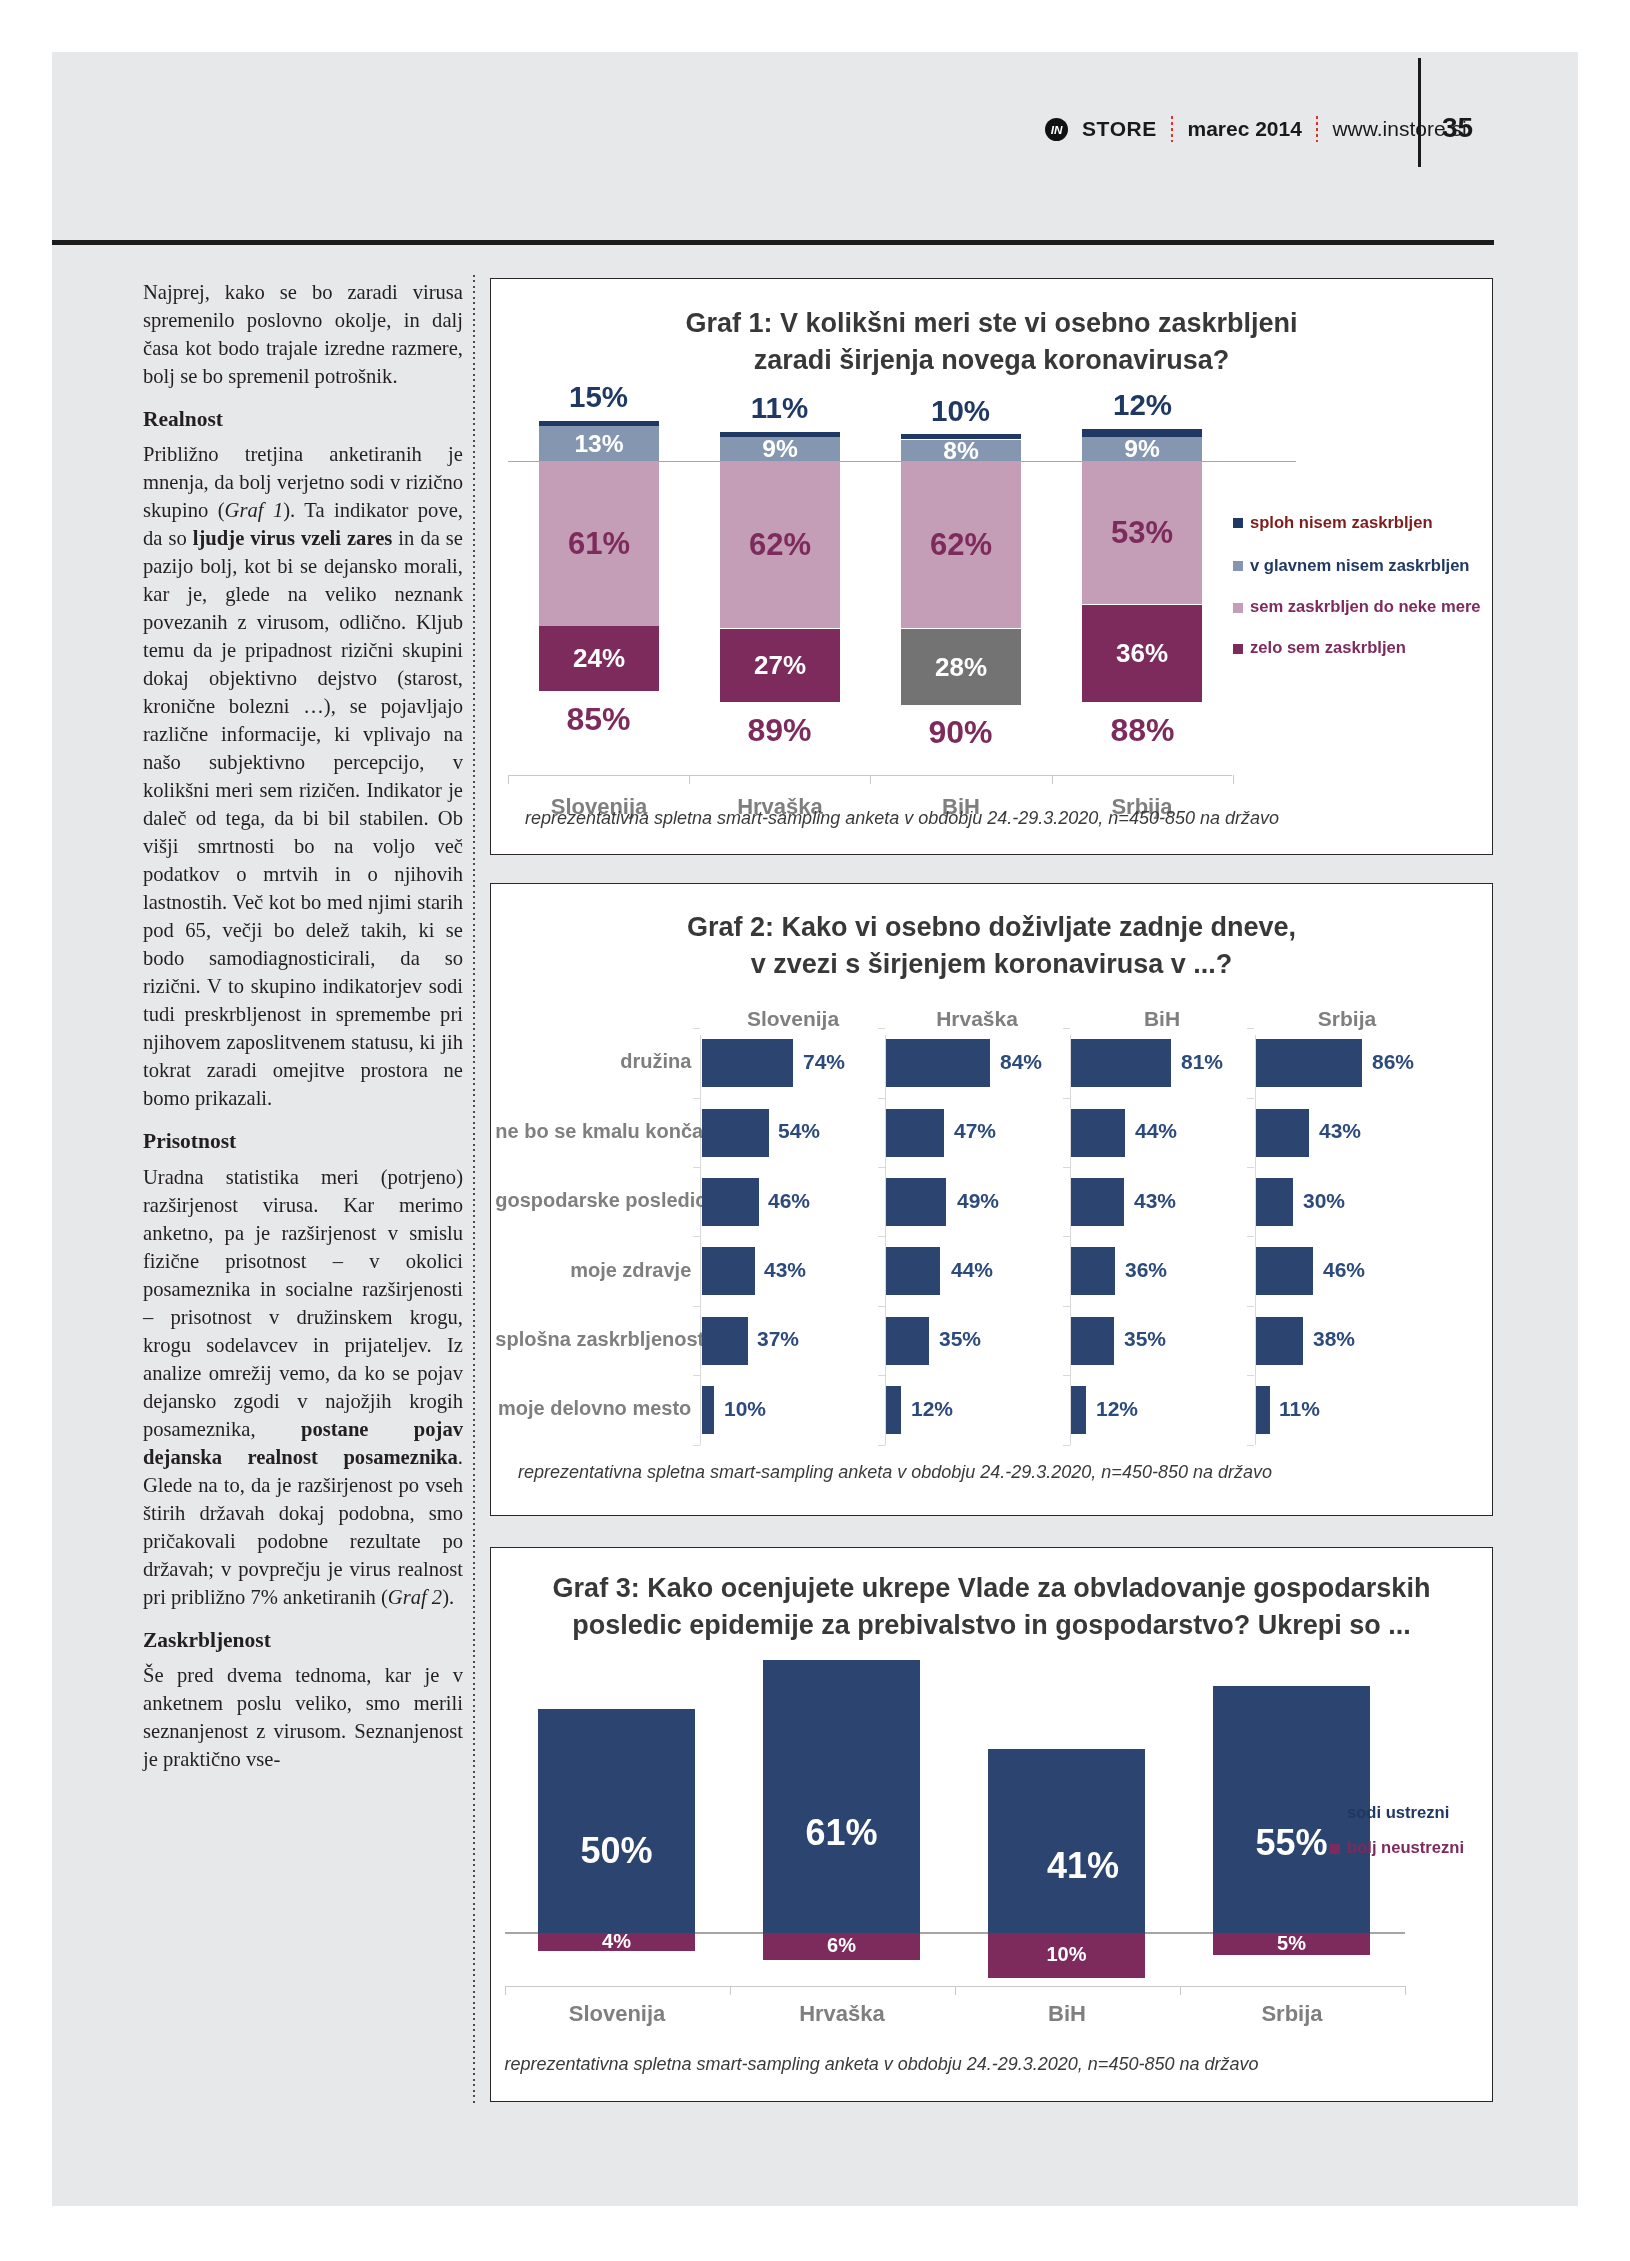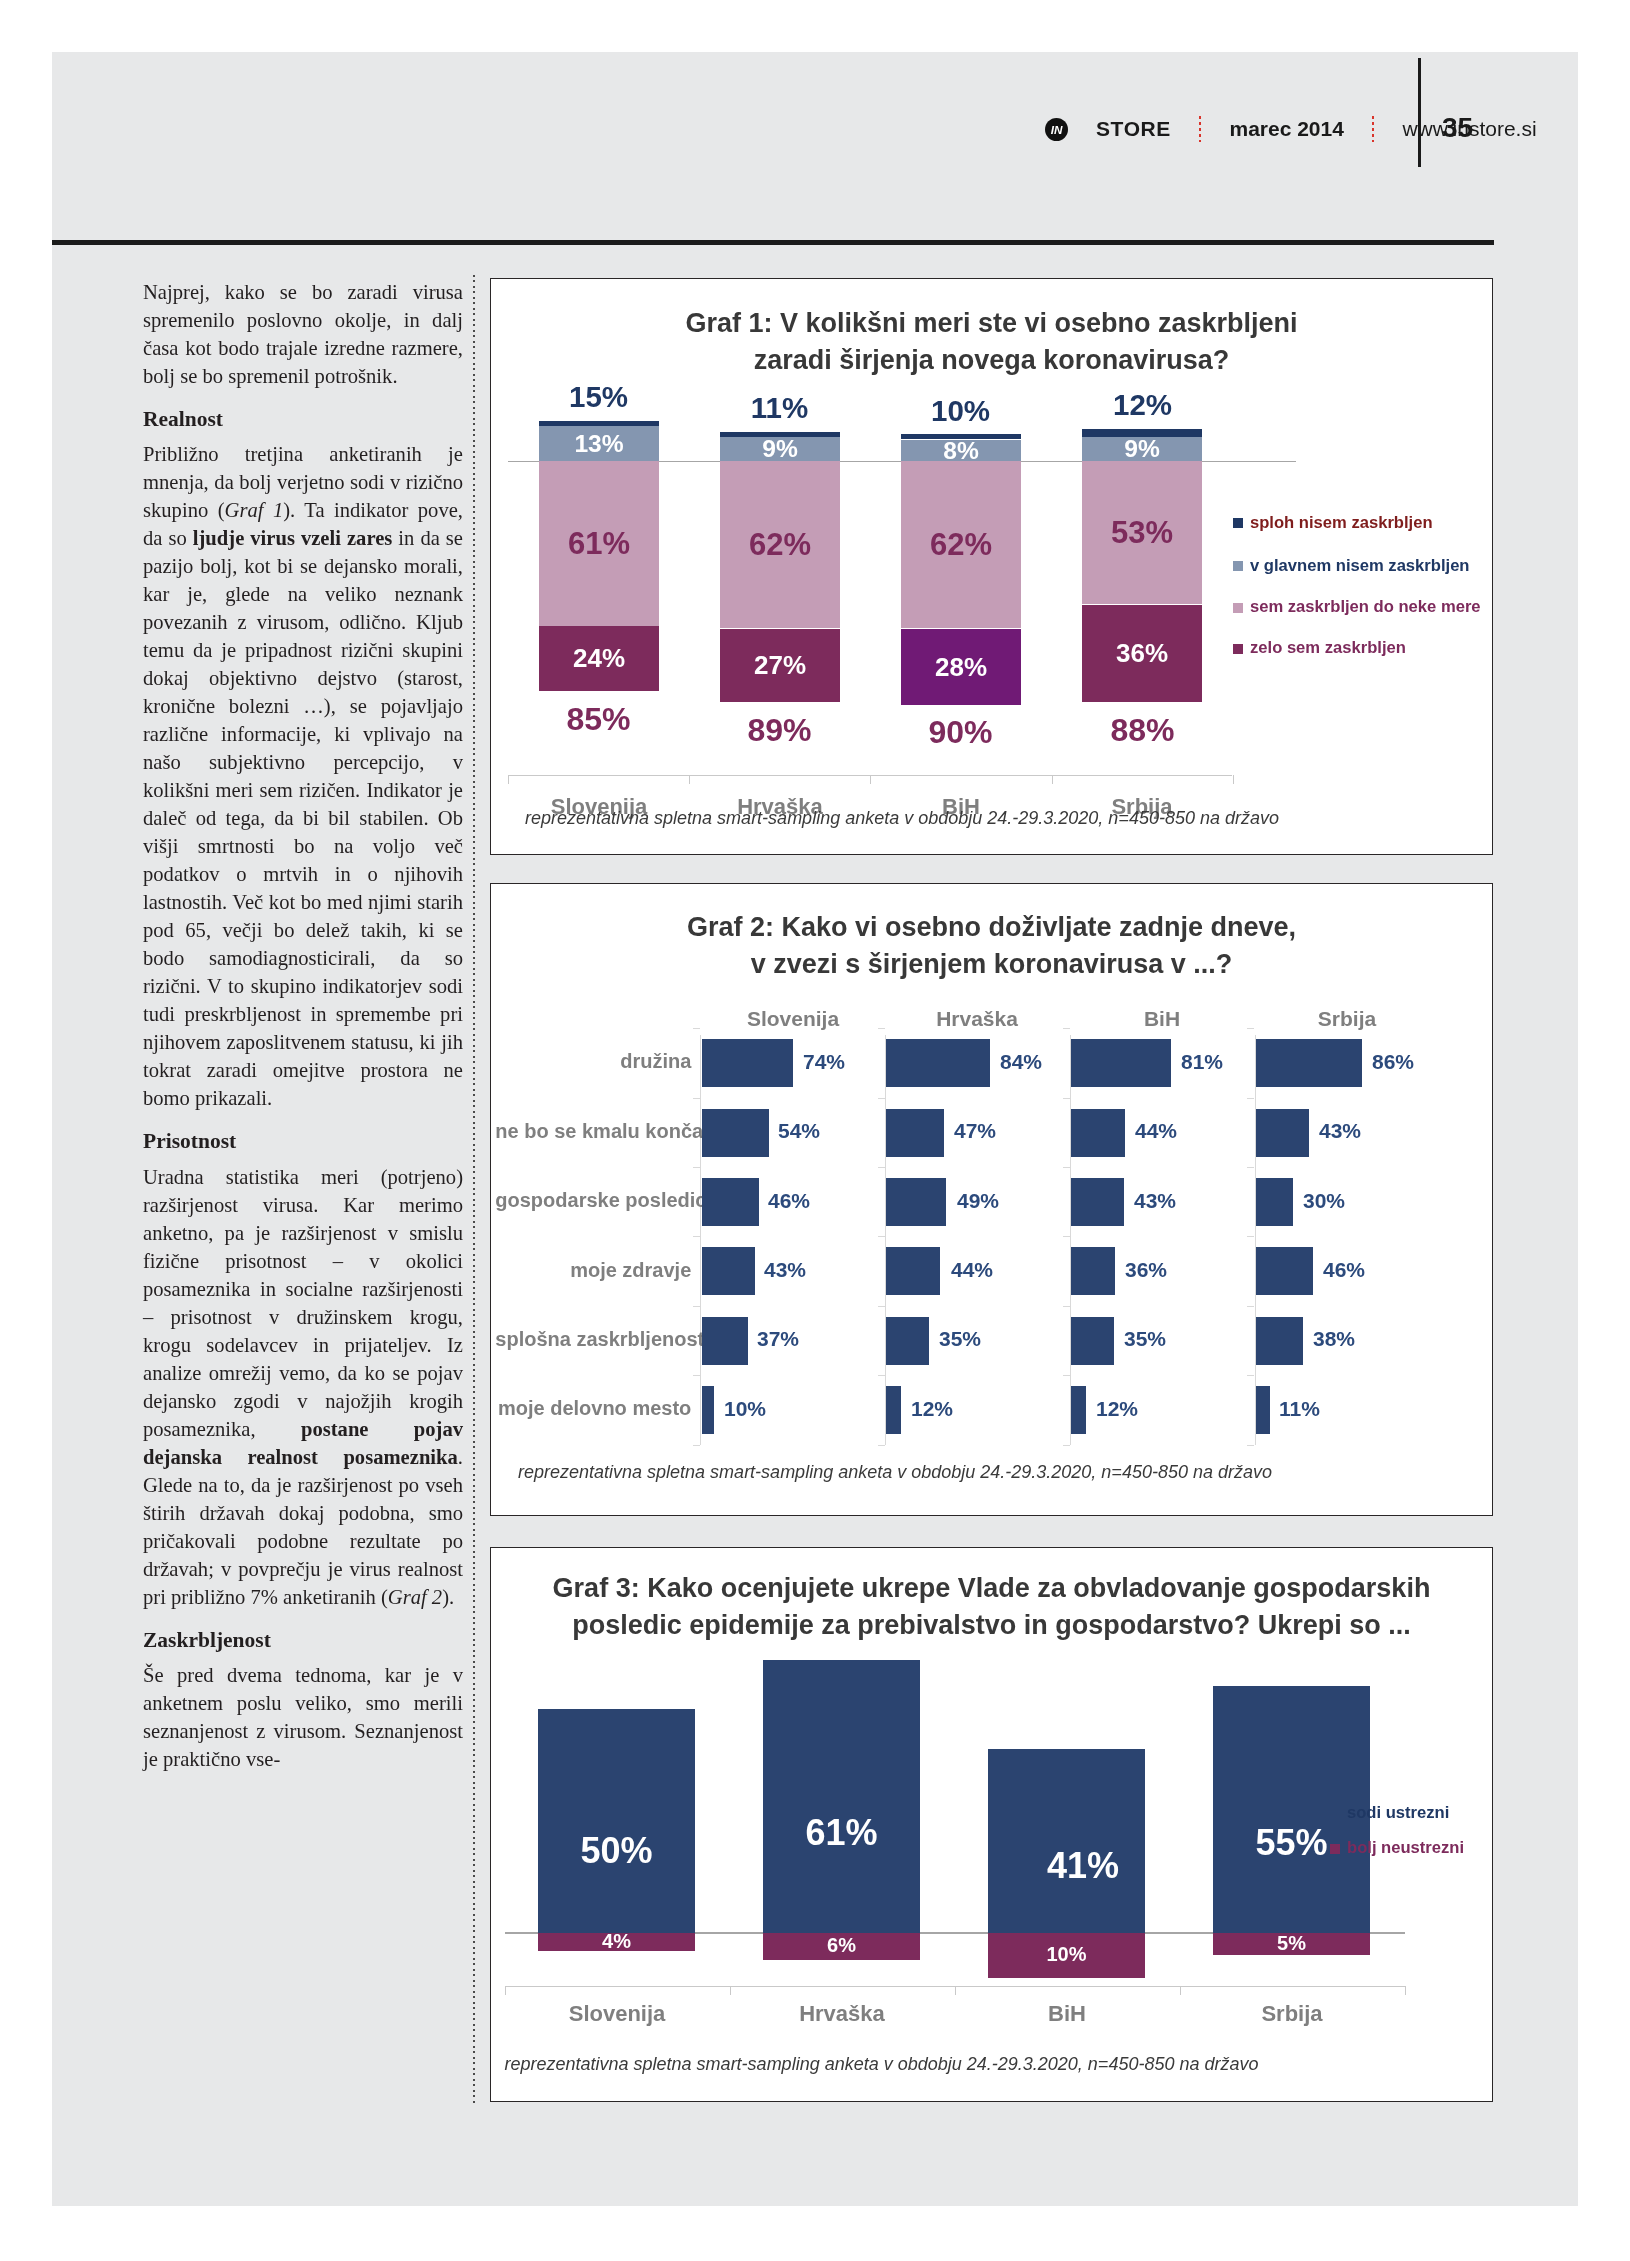--- a/index.html
+++ b/index.html
@@ -12,21 +12,21 @@
   .ctitle{width:100%;text-align:center;font-weight:bold;font-size:27px;line-height:37px;color:#383838;}
   .footnote{font-style:italic;font-size:18px;color:#3A3A3A;white-space:nowrap;}
   .countrylabel{font-weight:bold;font-size:22px;color:#7F7F7F;text-align:center;}
   .legendtext{font-weight:bold;font-size:16.6px;white-space:nowrap;}
   .legendsq{width:9.8px;height:9.8px;}
   .article{color:#231F20;}
   .article p{margin:0 0 8.6px 0;font-size:20.6px;line-height:28px;text-align:justify;}
   .article h3{margin:16px 0 7.4px 0;font-size:21.5px;line-height:27px;}
   .article .b{font-weight:bold;}
   .article .i{font-style:italic;}
-  .hdr{display:flex;align-items:center;gap:28px;color:#1A1A1A;}
+  .hdr{display:flex;align-items:center;gap:14px;color:#1A1A1A;}
   .hdr .t{font-size:21px;white-space:nowrap;}
   .reddots{width:2.5px;height:26px;background-image:repeating-linear-gradient(to bottom,#D9342B 0 3.1px,rgba(0,0,0,0) 3.1px 6.1px);}
   .logo{width:23px;height:23px;border-radius:50%;background:#111111;color:#ffffff;display:flex;align-items:center;justify-content:center;font-weight:bold;font-size:11.7px;font-style:italic;}
 </style>
 </head>
 <body>
 
 <div id="root">
 
   <div class="abs panel" style="left:52px;top:52px;width:1526px;height:2154px;"></div>
@@ -73,21 +73,21 @@
         <div class="abs" style="left: 229px; top: 153px; width: 120px; height: 5.4px; background: rgb(31, 56, 100);"></div>
         <div class="abs" style="left: 229px; top: 158px; width: 120px; height: 24px; background: rgb(132, 150, 176); display: flex; align-items: center; justify-content: center; color: rgb(255, 255, 255); font-weight: bold; font-size: 24.6px;">9%</div>
         <div class="abs" style="left: 229px; top: 182px; width: 120px; height: 167px; background: rgb(196, 157, 182); display: flex; align-items: center; justify-content: center; color: rgb(125, 43, 92); font-weight: bold; font-size: 31px;">62%</div>
         <div class="abs" style="left: 229px; top: 350px; width: 120px; height: 73px; background: rgb(125, 43, 92); display: flex; align-items: center; justify-content: center; color: rgb(255, 255, 255); font-weight: bold; font-size: 26px;">27%</div>
         <div class="abs" style="left: 221px; top: 112px; width: 135px; text-align: center; color: rgb(31, 56, 100); font-weight: bold; font-size: 29.5px;">11%</div>
         <div class="abs" style="left: 221px; top: 433px; width: 135px; text-align: center; color: rgb(125, 43, 92); font-weight: bold; font-size: 32px;">89%</div>
         <div class="abs countrylabel" style="left: 203px; top: 515px; width: 172px;">Hrvaška</div>
         <div class="abs" style="left: 410px; top: 155px; width: 120px; height: 5.4px; background: rgb(31, 56, 100);"></div>
         <div class="abs" style="left: 410px; top: 161px; width: 120px; height: 21.6px; background: rgb(132, 150, 176); display: flex; align-items: center; justify-content: center; color: rgb(255, 255, 255); font-weight: bold; font-size: 24.6px;">8%</div>
         <div class="abs" style="left: 410px; top: 182px; width: 120px; height: 167px; background: rgb(196, 157, 182); display: flex; align-items: center; justify-content: center; color: rgb(125, 43, 92); font-weight: bold; font-size: 31px;">62%</div>
-        <div class="abs" style="left: 410px; top: 350px; width: 120px; height: 76px; background: #701a75; display: flex; align-items: center; justify-content: center; color: rgb(255, 255, 255); font-weight: bold; font-size: 26px;">28%</div>
+        <div class="abs" style="left: 410px; top: 350px; width: 120px; height: 76px; background: #737373; display: flex; align-items: center; justify-content: center; color: rgb(255, 255, 255); font-weight: bold; font-size: 26px;">28%</div>
         <div class="abs" style="left: 402px; top: 115px; width: 135px; text-align: center; color: rgb(31, 56, 100); font-weight: bold; font-size: 29.5px;">10%</div>
         <div class="abs" style="left: 402px; top: 435px; width: 135px; text-align: center; color: rgb(125, 43, 92); font-weight: bold; font-size: 32px;">90%</div>
         <div class="abs countrylabel" style="left: 384px; top: 515px; width: 172px;">BiH</div>
         <div class="abs" style="left: 591px; top: 150px; width: 120px; height: 8px; background: rgb(31, 56, 100);"></div>
         <div class="abs" style="left: 591px; top: 158px; width: 120px; height: 24px; background: rgb(132, 150, 176); display: flex; align-items: center; justify-content: center; color: rgb(255, 255, 255); font-weight: bold; font-size: 24.6px;">9%</div>
         <div class="abs" style="left: 591px; top: 182px; width: 120px; height: 143px; background: rgb(196, 157, 182); display: flex; align-items: center; justify-content: center; color: rgb(125, 43, 92); font-weight: bold; font-size: 31px;">53%</div>
         <div class="abs" style="left: 591px; top: 326px; width: 120px; height: 97px; background: rgb(125, 43, 92); display: flex; align-items: center; justify-content: center; color: rgb(255, 255, 255); font-weight: bold; font-size: 26px;">36%</div>
         <div class="abs" style="left: 584px; top: 109px; width: 135px; text-align: center; color: rgb(31, 56, 100); font-weight: bold; font-size: 29.5px;">12%</div>
         <div class="abs" style="left: 584px; top: 433px; width: 135px; text-align: center; color: rgb(125, 43, 92); font-weight: bold; font-size: 32px;">88%</div>
         <div class="abs countrylabel" style="left: 565px; top: 515px; width: 172px;">Srbija</div>

